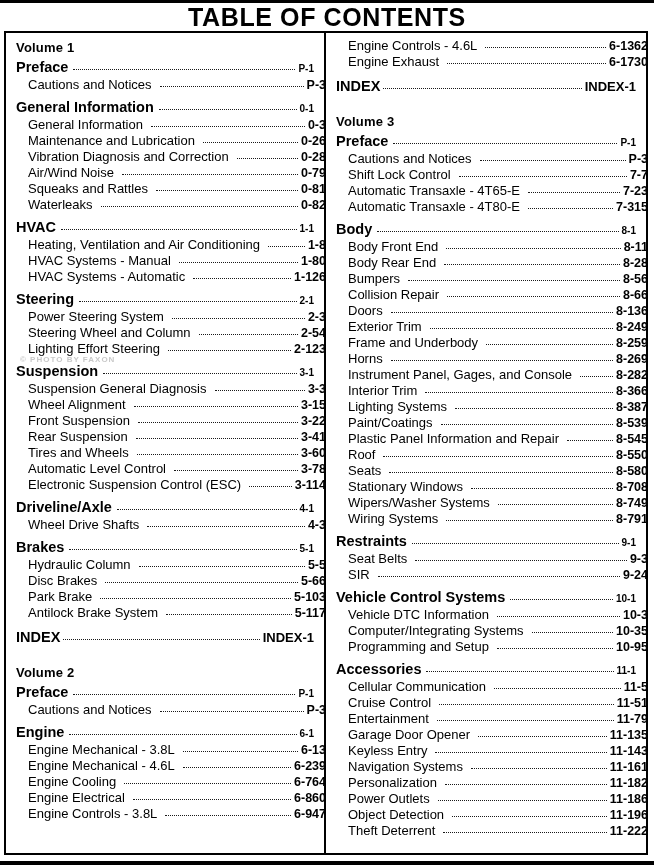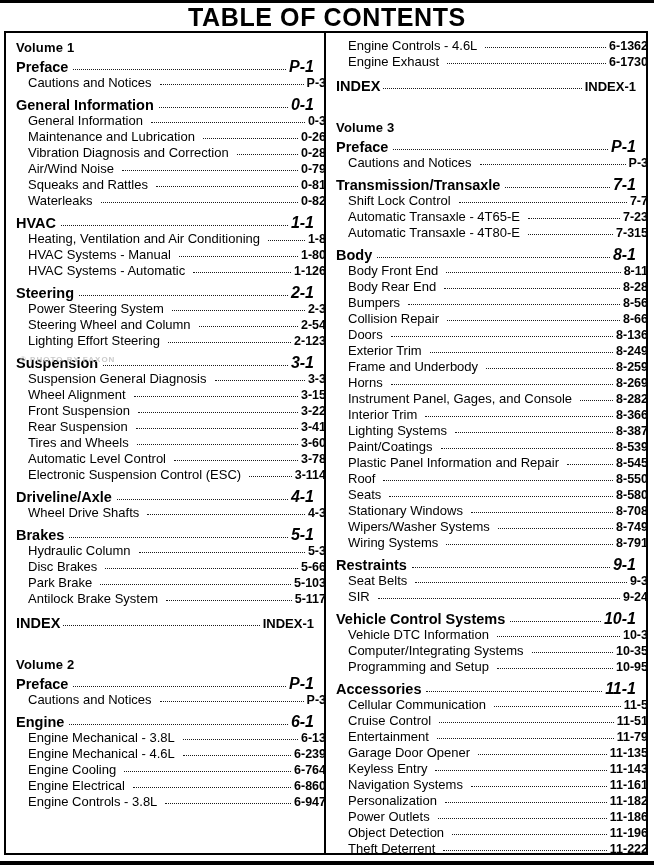--- a/index.html
+++ b/index.html
@@ -60,21 +60,21 @@
   }
   .col-left  { border-right: 2px solid #000000; }
 
   .vol-head {
     font-size: 13px;
     font-weight: bold;
     margin: 7px 0 5px 0;
     letter-spacing: 0.2px;
   }
   .vol-head.tight { margin-top: 3px; }
-  .vol-head.spaced { margin-top: 26px; }
+  .vol-head.spaced { margin-top: 20px; }
 
   .entry {
     display: flex;
     align-items: baseline;
     width: 100%;
     line-height: 14px;
     white-space: nowrap;
   }
 
   .entry .label { flex: 0 0 auto; }
@@ -100,21 +100,21 @@
     font-weight: bold;
   }
 
   
   .entry.lvl0 {
     font-size: 14.5px;
     font-weight: bold;
     margin-top: 8px;
     padding-left: 0;
   }
-  .entry.lvl0 .pg { font-size: 16px; font-style: italic; }
+  .entry.lvl0 .pg { font-size: 10px; }
   .entry.lvl0 .leader { margin-left: 5px; }
 
   
   .entry.lvl0.first { margin-top: 2px; }
 
   
   .entry.lvl1 {
     font-size: 13px;
     font-weight: normal;
     padding-left: 12px;
@@ -290,21 +290,21 @@
         <span class="pg">4-3</span>
       </div>
       <div class="entry lvl0">
         <span class="label">Brakes</span>
         <span class="leader"></span>
         <span class="pg">5-1</span>
       </div>
       <div class="entry lvl1">
         <span class="label">Hydraulic Column</span>
         <span class="leader"></span>
-        <span class="pg">5-3</span>
+        <span class="pg">5-5</span>
       </div>
       <div class="entry lvl1">
         <span class="label">Disc Brakes</span>
         <span class="leader"></span>
         <span class="pg">5-66</span>
       </div>
       <div class="entry lvl1">
         <span class="label">Park Brake</span>
         <span class="leader"></span>
         <span class="pg">5-103</span>
@@ -381,25 +381,20 @@
       <div class="entry lvl0 first">
         <span class="label">Preface</span>
         <span class="leader"></span>
         <span class="pg">P-1</span>
       </div>
       <div class="entry lvl1">
         <span class="label">Cautions and Notices</span>
         <span class="leader"></span>
         <span class="pg">P-3</span>
       </div>
-      <div class="entry lvl0">
-        <span class="label">Transmission/Transaxle</span>
-        <span class="leader"></span>
-        <span class="pg">7-1</span>
-      </div>
       <div class="entry lvl1">
         <span class="label">Shift Lock Control</span>
         <span class="leader"></span>
         <span class="pg">7-7</span>
       </div>
       <div class="entry lvl1">
         <span class="label">Automatic Transaxle - 4T65-E</span>
         <span class="leader"></span>
         <span class="pg">7-23</span>
       </div>

